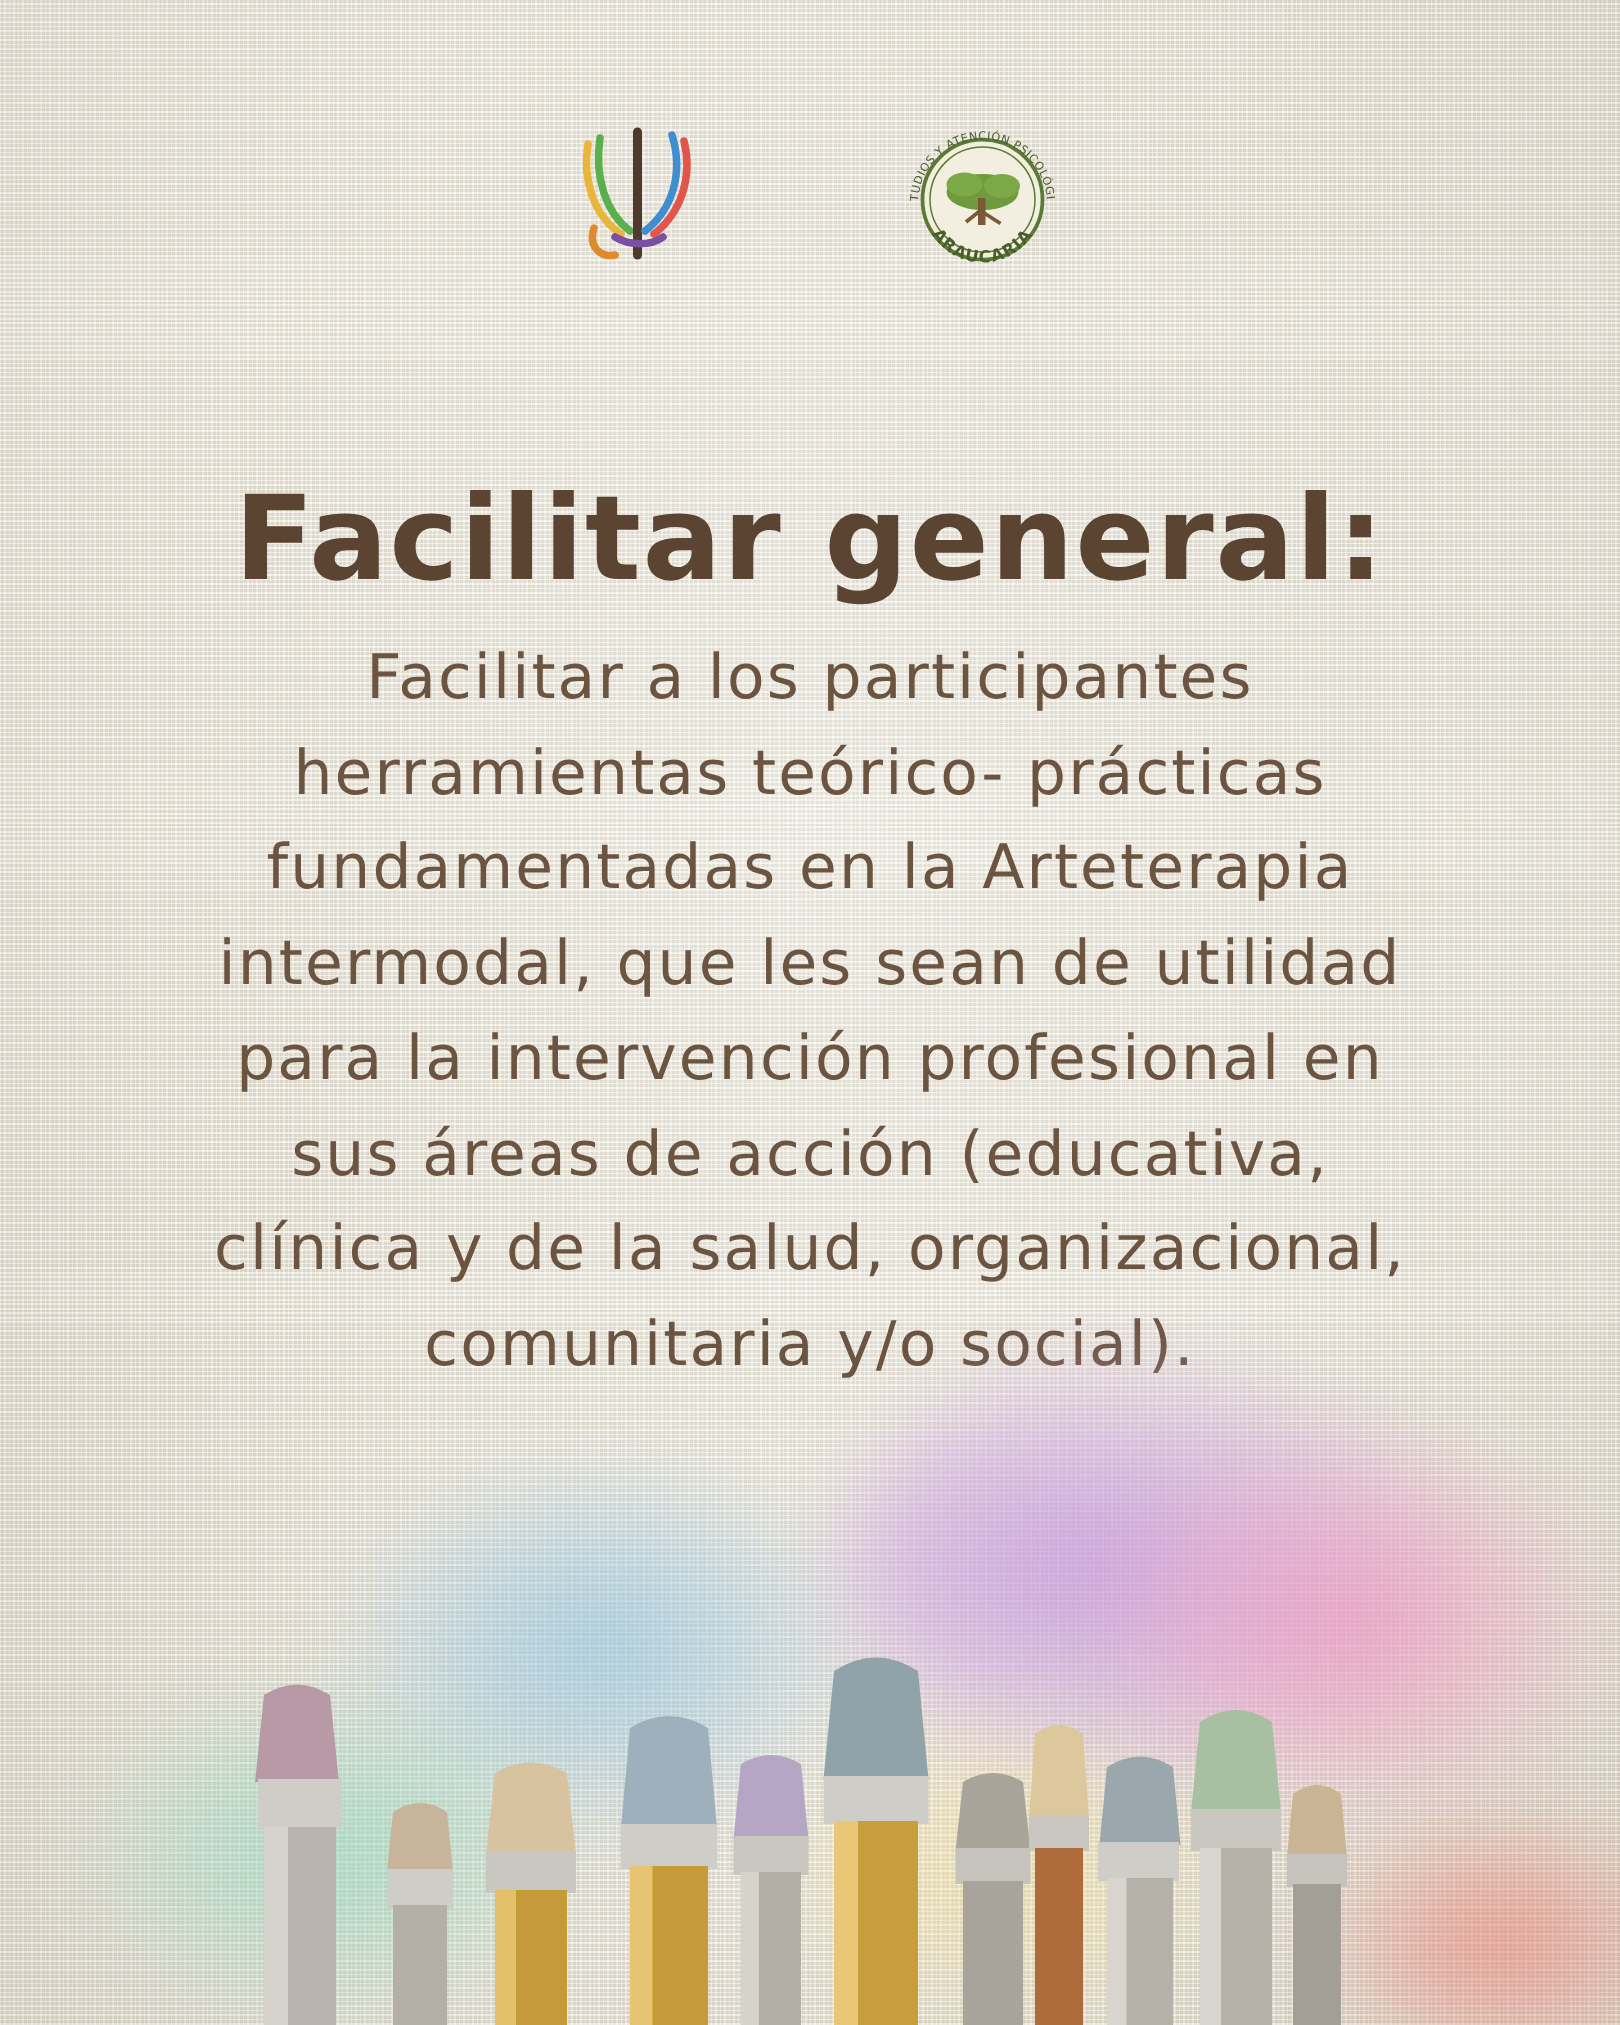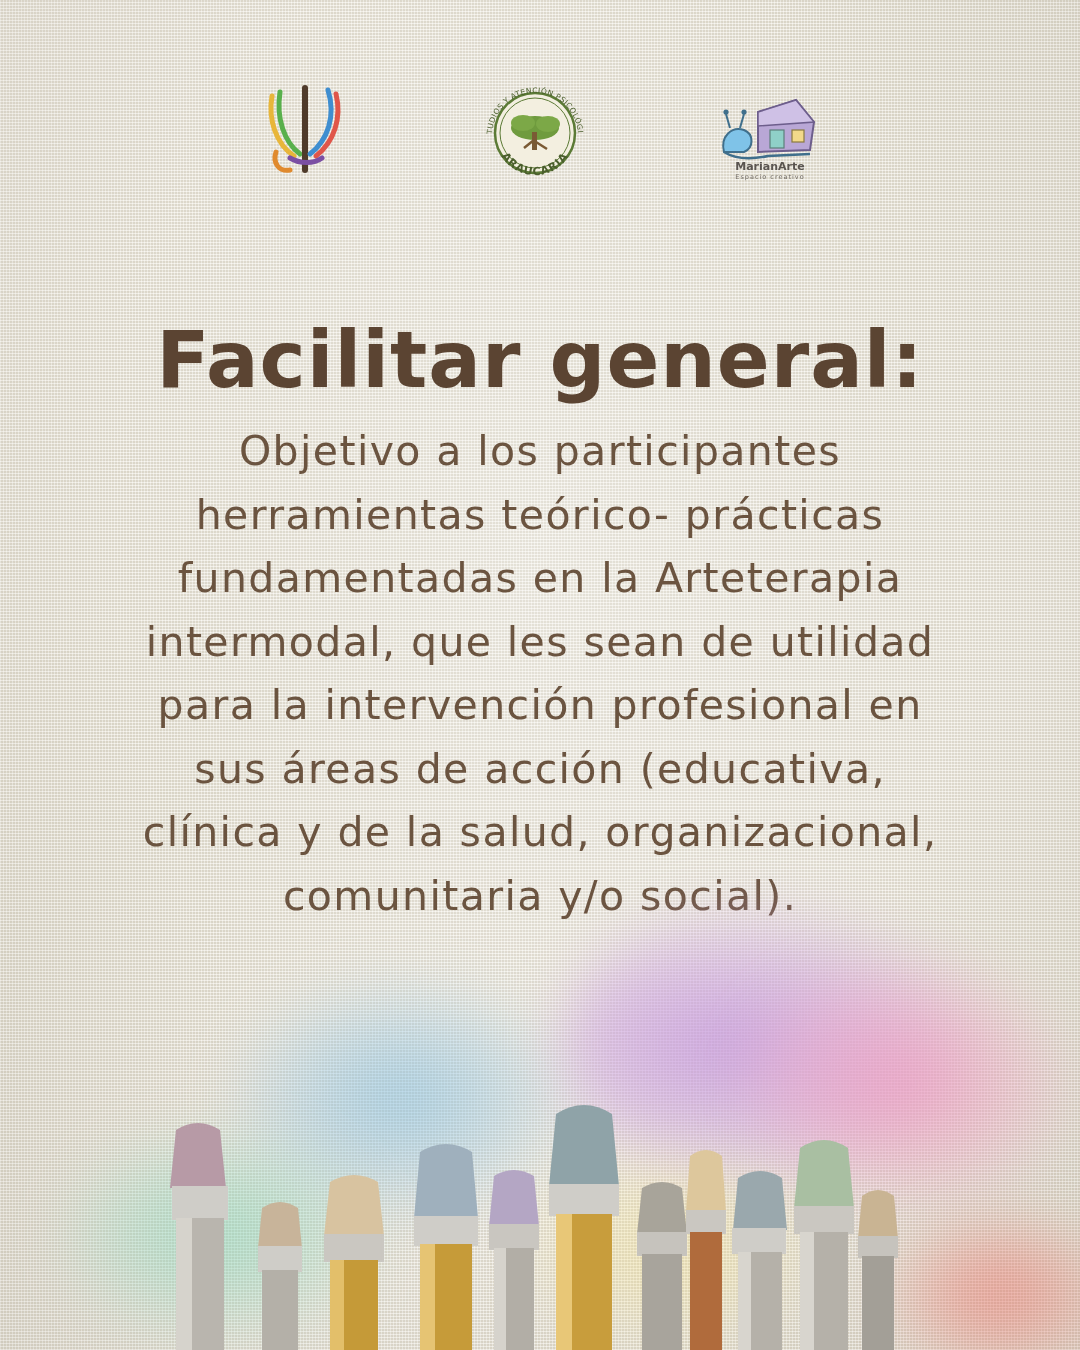--- a/index.html
+++ b/index.html
@@ -178,43 +178,26 @@
         <path d="M54 62 L44 70 M56 64 L67 71" stroke="#7a5a34" stroke-width="2.5" fill="none"></path>
         <text font-size="7.5" fill="#4a5e2c" font-family="DejaVu Sans, sans-serif" letter-spacing="0.4">
           <textPath href="#arcTop" startOffset="50%" text-anchor="middle">ESTUDIOS Y ATENCIÓN PSICOLÓGICA</textPath>
         </text>
         <text font-size="11" font-weight="bold" fill="#4a5e2c" font-family="DejaVu Sans, sans-serif" letter-spacing="1">
           <textPath href="#arcBottom" startOffset="50%" text-anchor="middle">ARAUCARIA</textPath>
         </text>
       </svg>
     </div>
 
-    <div class="logo">
-      <svg class="logo-marian" viewBox="0 0 120 105">
-
-        <path d="M48 34 L86 22 L104 44 L100 72 L48 74 Z" fill="#b9a7d6" stroke="#6d5e8c" stroke-width="2"></path>
-        <path d="M48 34 L86 22 L104 44 L48 48 Z" fill="#cfc1e6" stroke="#6d5e8c" stroke-width="1.5"></path>
-        <rect x="60" y="52" width="14" height="18" fill="#8fd0c8" stroke="#5d7f7b" stroke-width="1.2"></rect>
-        <rect x="82" y="52" width="12" height="12" fill="#f2d98a" stroke="#8a7a3f" stroke-width="1.2"></rect>
-
-        <path d="M14 74 C 10 58, 22 48, 34 52 C 44 56, 44 70, 34 74 Z" fill="#7fc3e8" stroke="#3f6f8c" stroke-width="2"></path>
-        <path d="M14 74 Q 30 84, 58 78 L100 76" stroke="#3f6f8c" stroke-width="2.5" fill="none"></path>
-        <path d="M20 50 L16 36 M30 50 L34 36" stroke="#3f6f8c" stroke-width="2" fill="none"></path>
-        <circle cx="16" cy="34" r="2.6" fill="#3f6f8c"></circle>
-        <circle cx="34" cy="34" r="2.6" fill="#3f6f8c"></circle>
-        <text x="60" y="92" font-size="11" font-weight="bold" fill="#5a5550" text-anchor="middle" font-family="DejaVu Sans, sans-serif">MarianArte</text>
-        <text x="60" y="101" font-size="6.5" fill="#6f6a63" text-anchor="middle" letter-spacing="1" font-family="DejaVu Sans, sans-serif">Espacio creativo</text>
-      </svg>
-    </div>
 
   </div>
 
   <h1 class="title">Facilitar general:</h1>
 
-  <div class="body-text">Objetivo a los participantes
+  <div class="body-text">Facilitar a los participantes
 herramientas teórico- prácticas
 fundamentadas en la Arteterapia
 intermodal, que les sean de utilidad
 para la intervención profesional en
 sus áreas de acción (educativa,
 clínica y de la salud, organizacional,
 comunitaria y/o social).</div>
 
   <div class="splash splash-blue"></div>
   <div class="splash splash-violet"></div>

